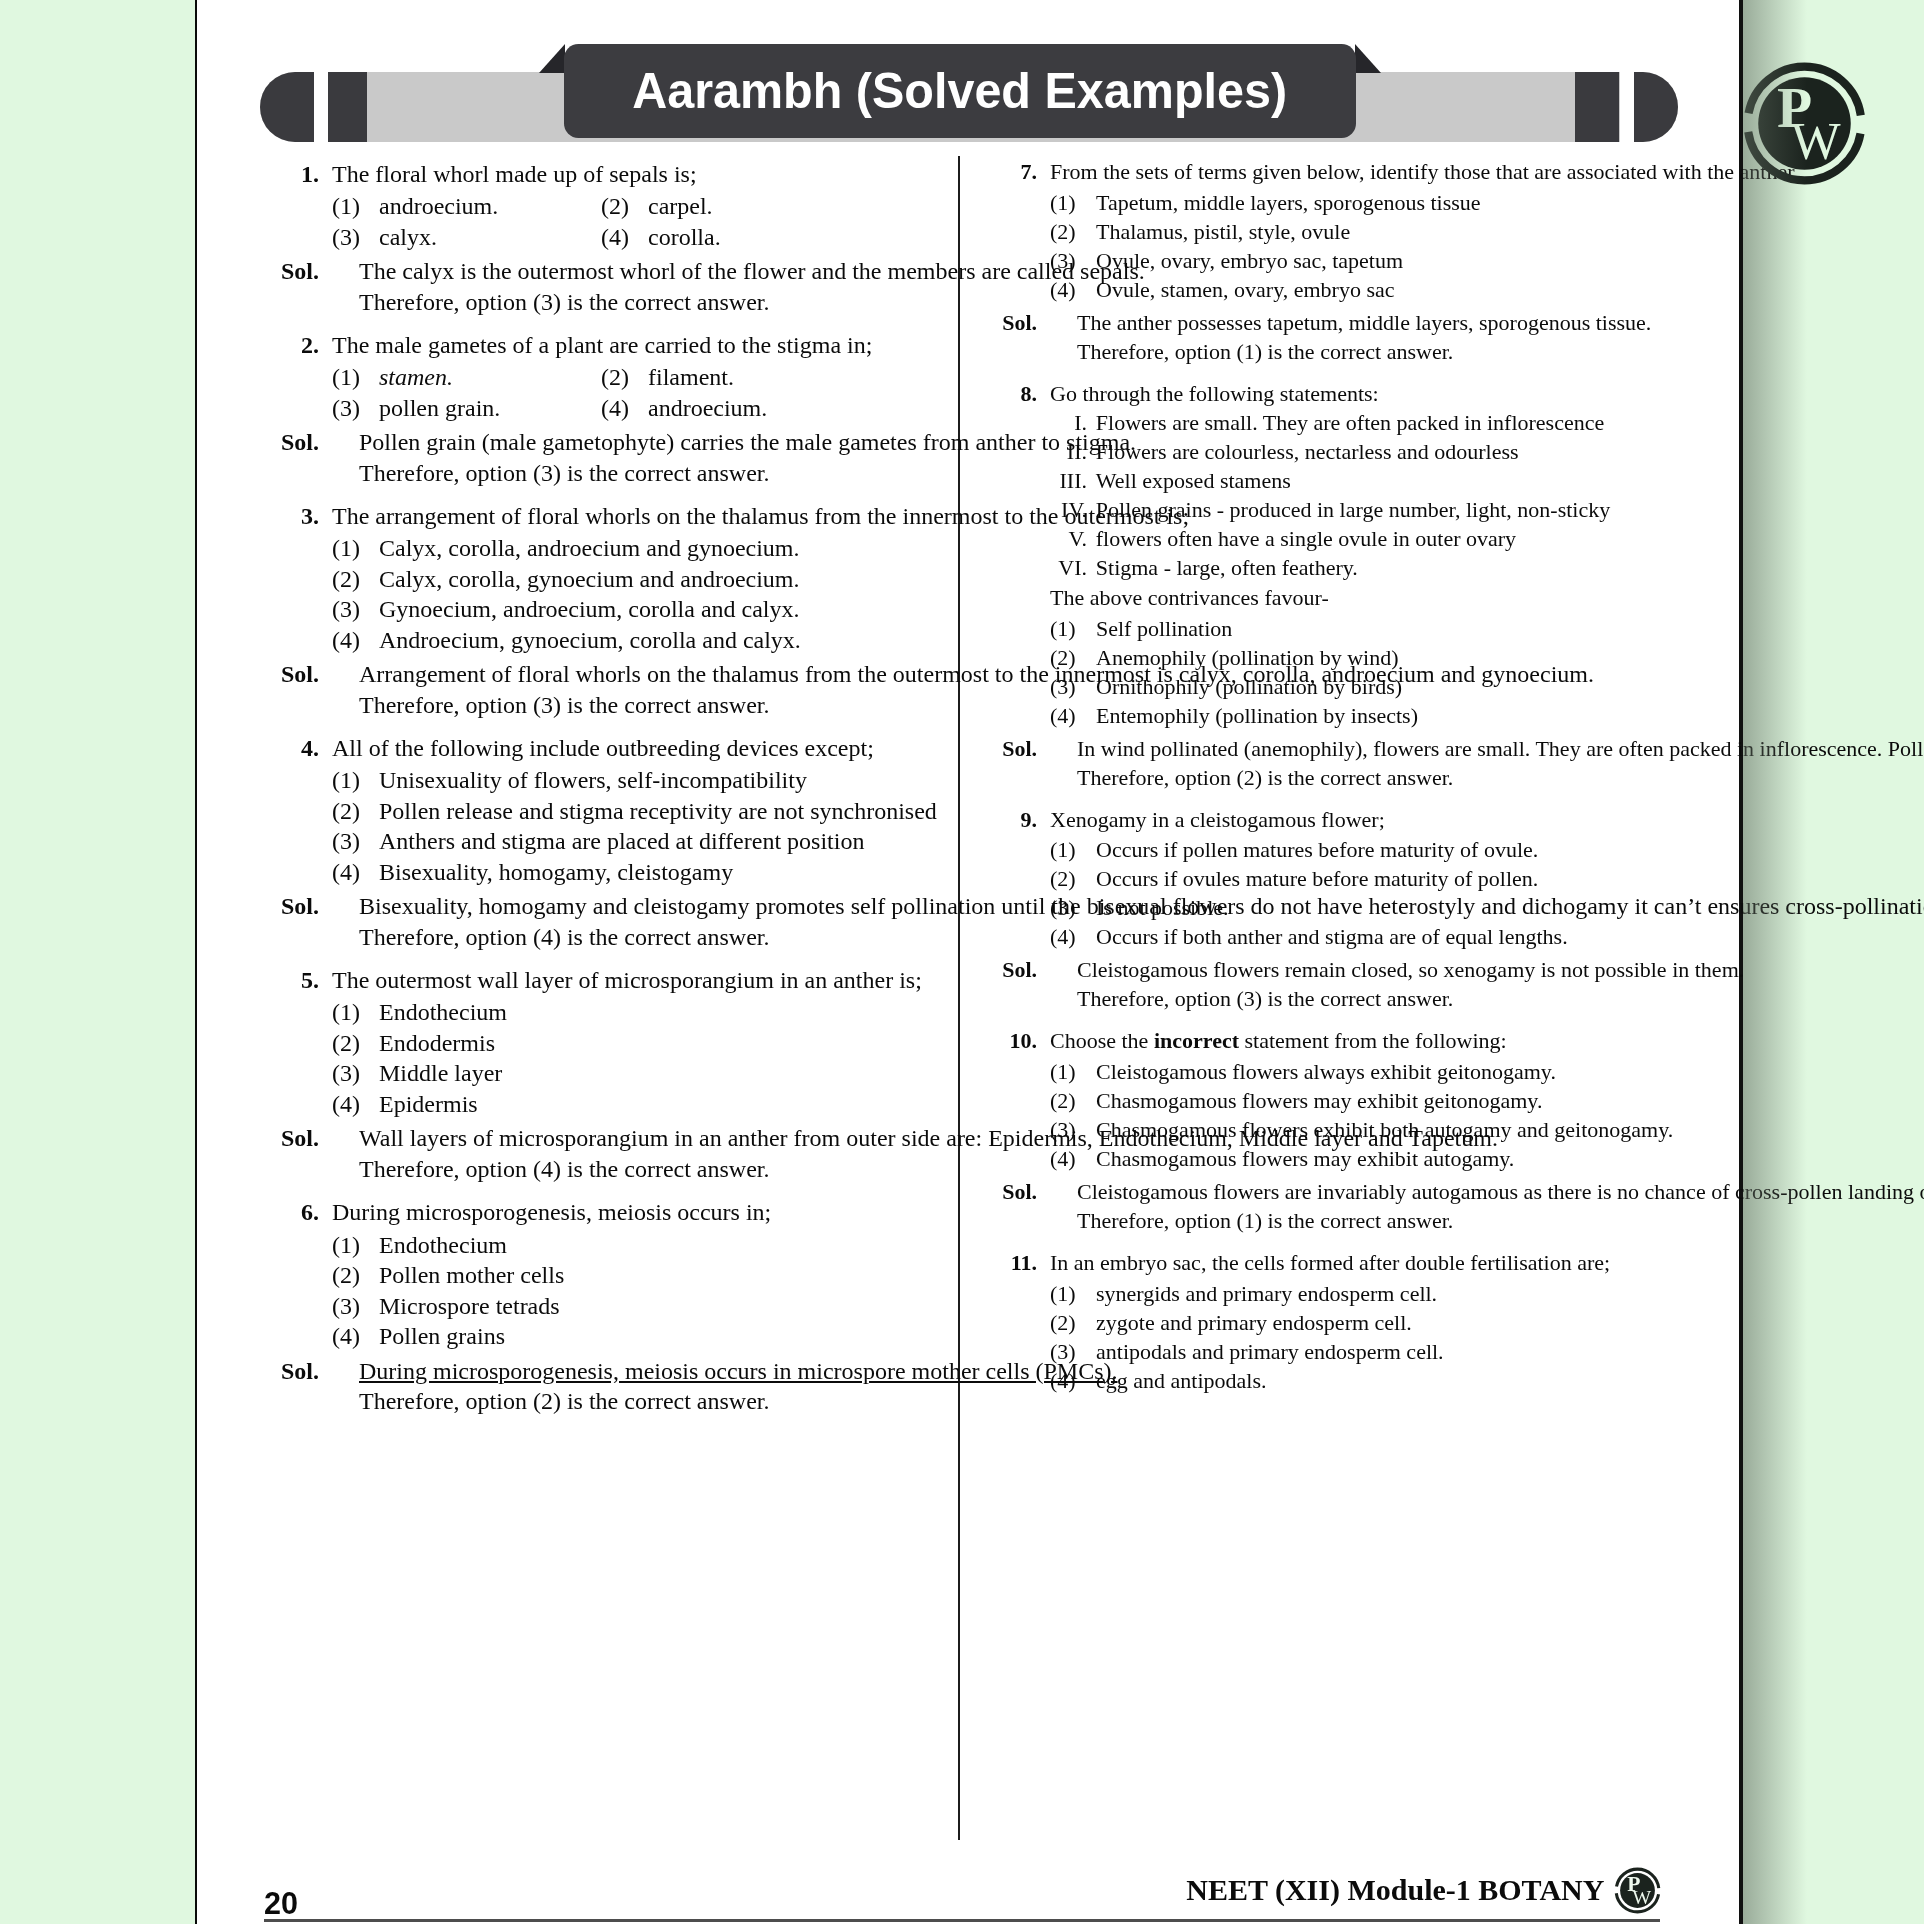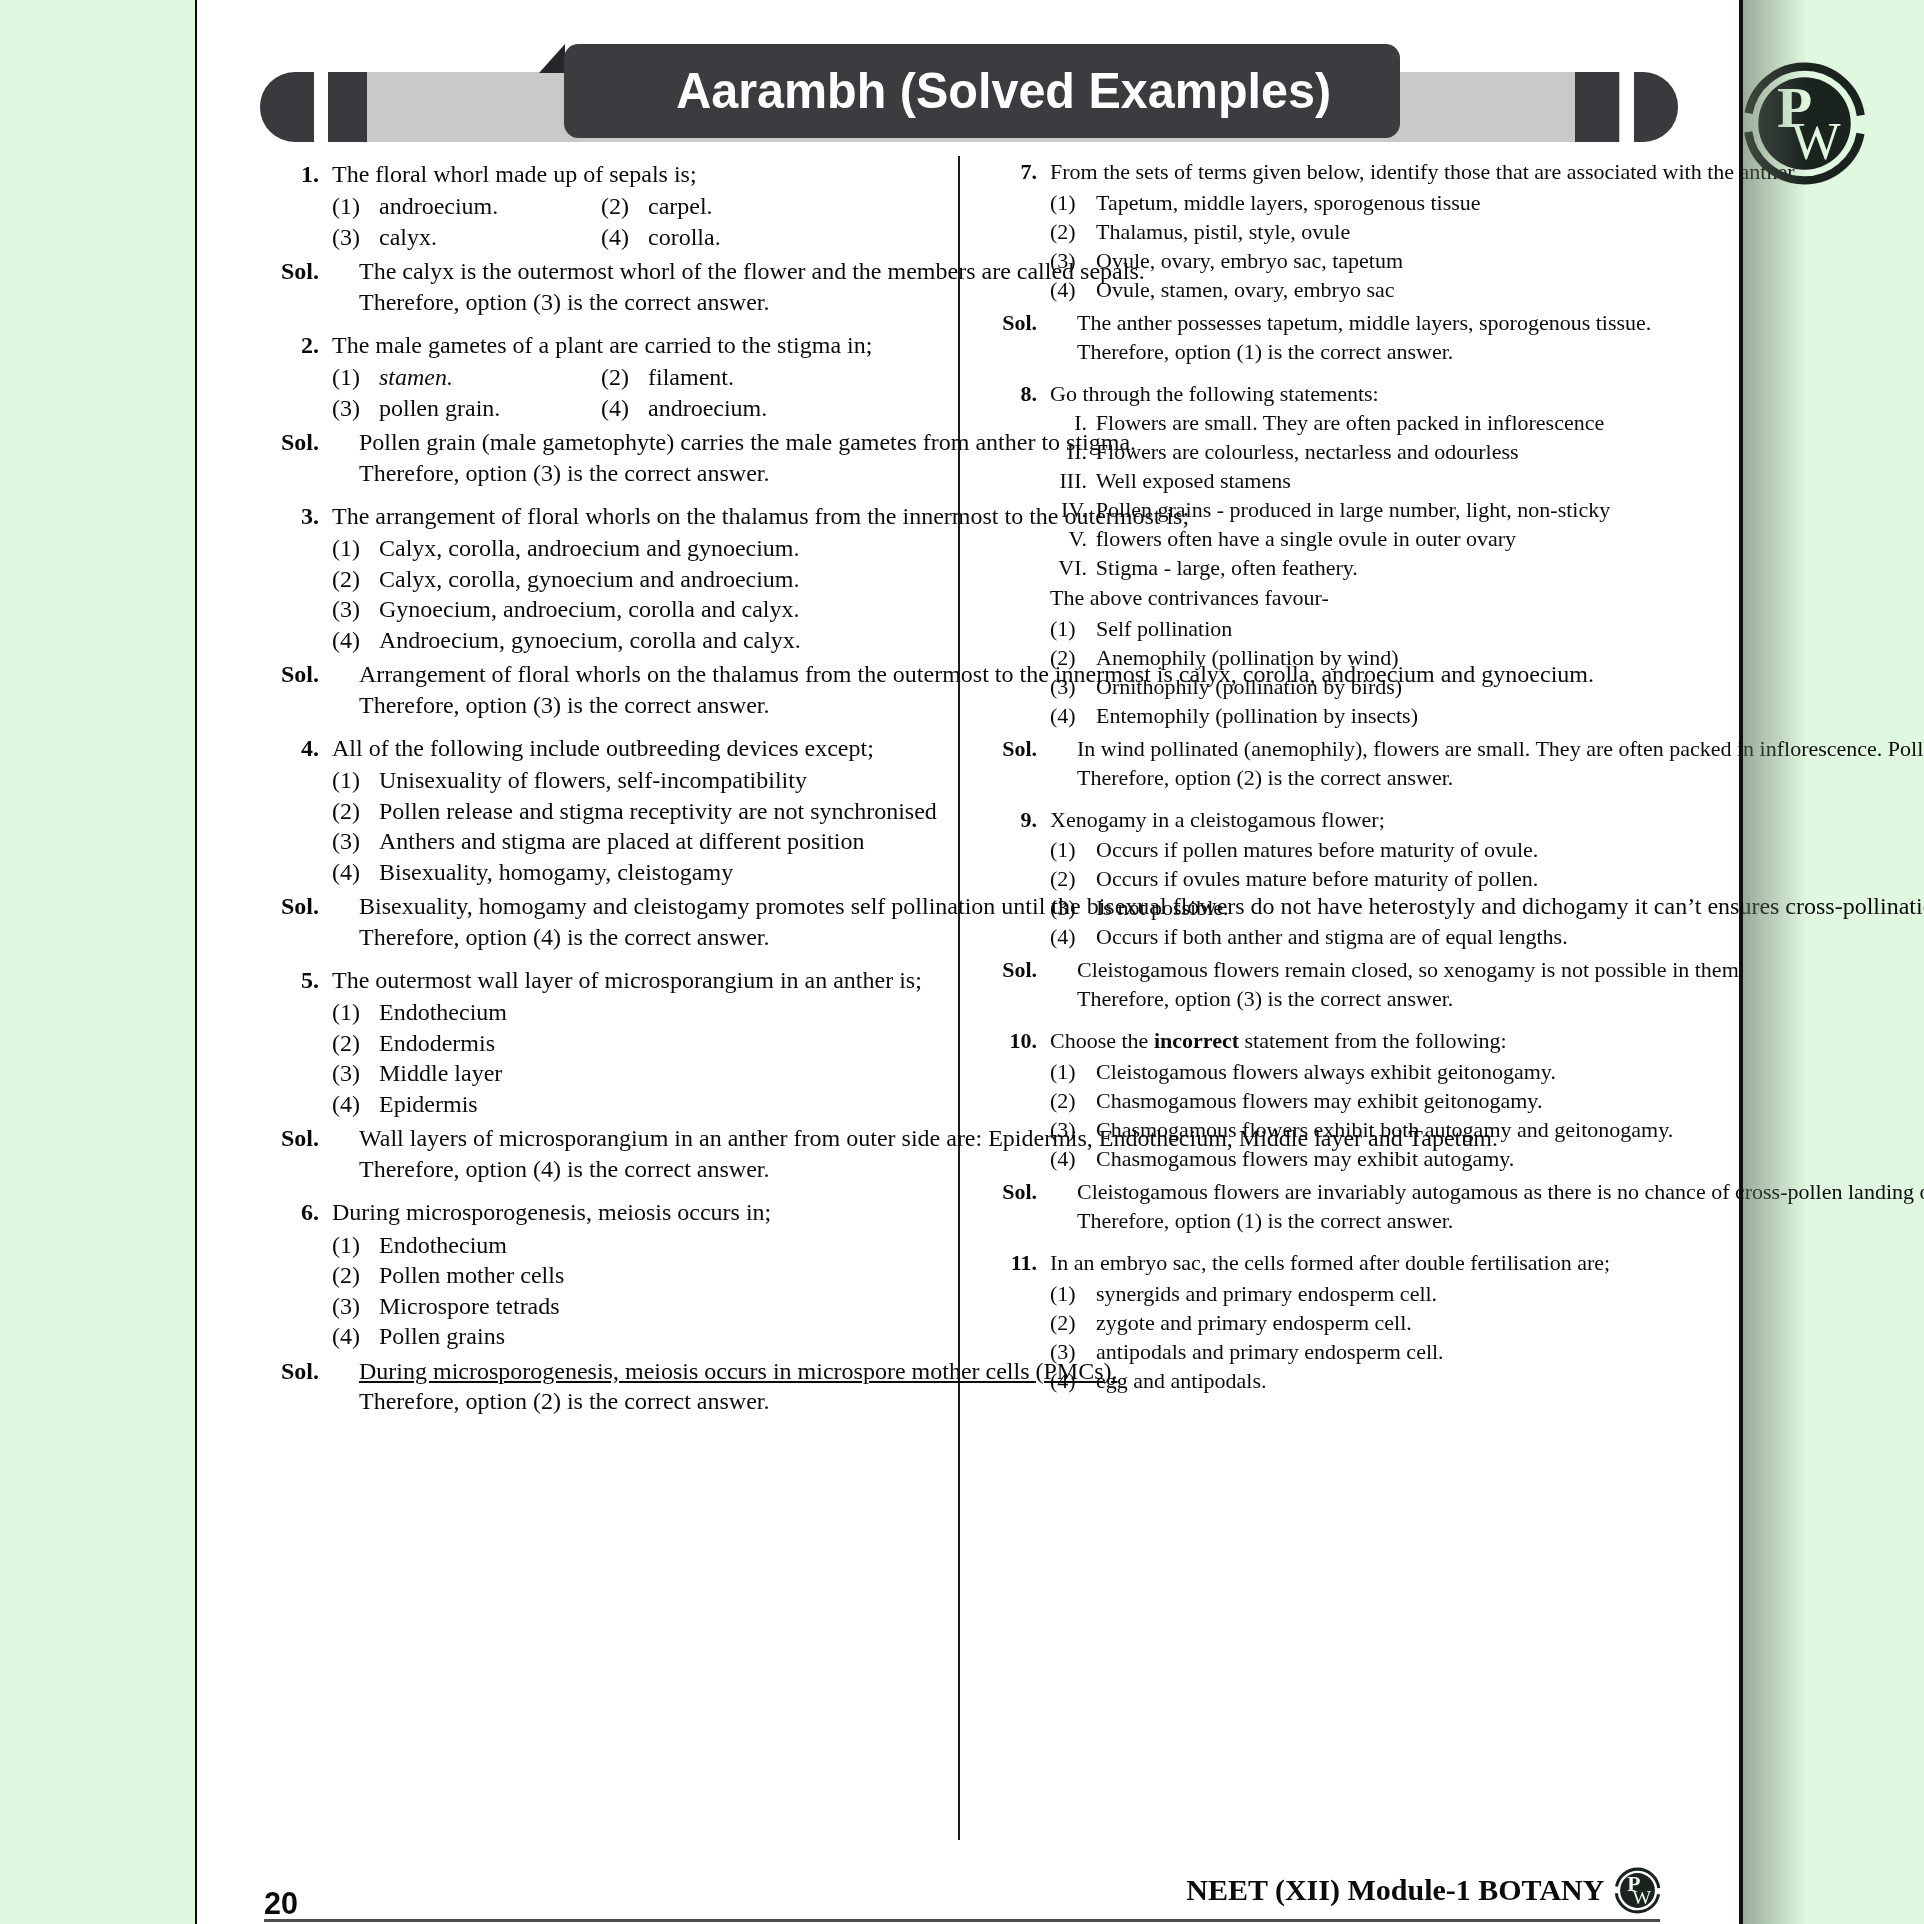--- a/index.html
+++ b/index.html
@@ -28,21 +28,21 @@
   .gapw{position:absolute;top:0;height:100%;background:#ffffff;}
   .capL1{left:0;width:54px;}
   .gapL{left:54px;width:14.4px;}
   .capL2{left:68px;width:39px;}
   .capR1{left:1315px;width:44px;}
   .gapR{left:1360px;width:14.4px;}
   .capR2{left:1374px;width:44px;}
   .titlebox{
     position:absolute;left:367px;top:44px;width:792px;height:94px;
     background:#3c3c40;border-radius:14.4px;z-index:3;
-    display:flex;align-items:center;justify-content:center;padding-left:44px;
+    display:flex;align-items:center;justify-content:center;
   }
   .titlebox span{
     font-family:"Liberation Sans","DejaVu Sans",sans-serif;
     font-weight:bold;font-size:50px;color:#ffffff;letter-spacing:0px;
     transform:scaleX(.97);white-space:nowrap;
   }
   .tri{position:absolute;top:44px;width:26px;height:29px;background:#26262a;z-index:2;}
   .triL{left:342px;clip-path:polygon(100% 0, 100% 100%, 0 100%);}
   .triR{left:1158px;clip-path:polygon(0 0, 100% 100%, 0 100%);}
   

